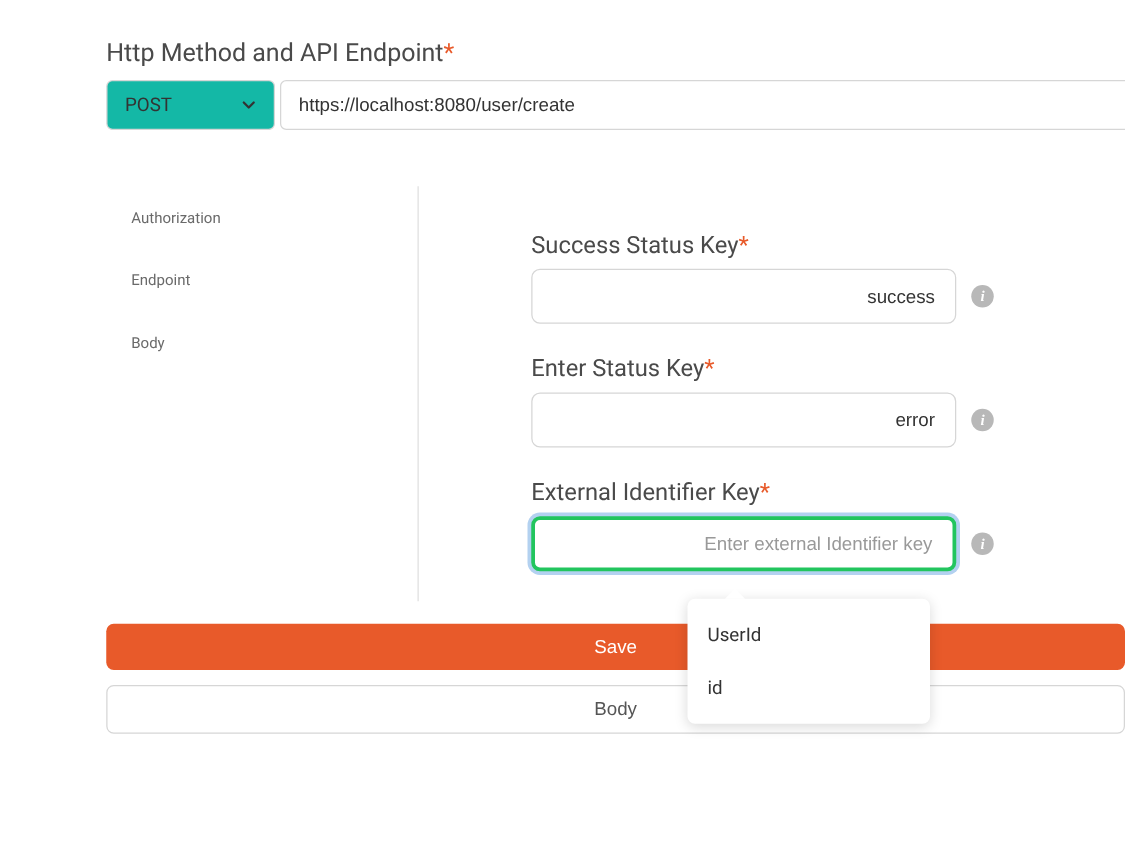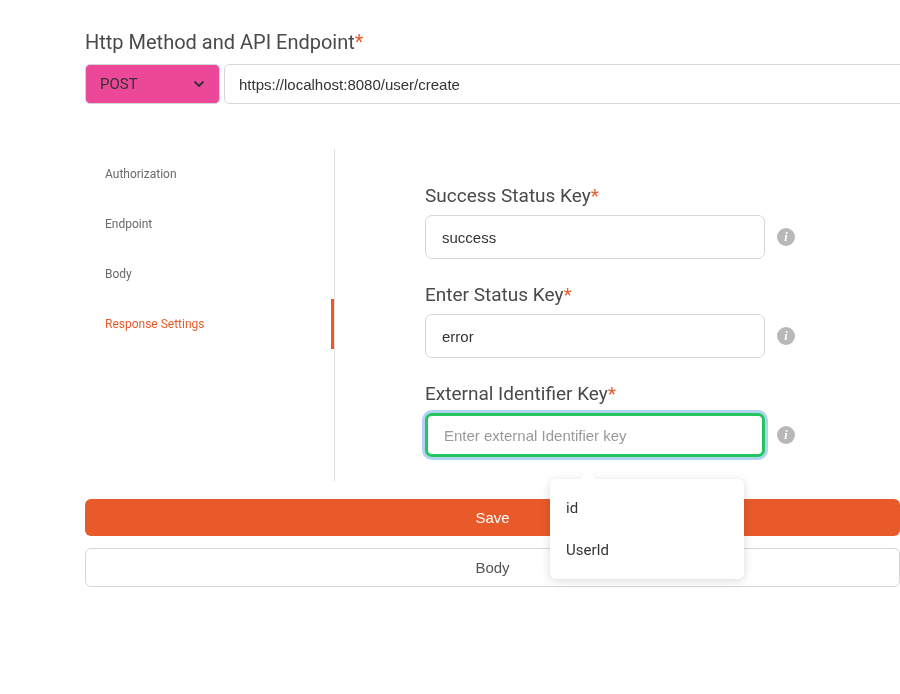--- a/index.html
+++ b/index.html
@@ -35,21 +35,21 @@
       align-items: center;
       justify-content: space-between;
       width: 135px;
       height: 40px;
       border: 1px solid #d6d6d6;
       border-radius: 5px;
       padding: 0 14px;
       font-size: 15px;
       color: #333;
       cursor: pointer;
-      background: #ec4899;
+      background: #14b8a6;
       text-align: right;
     }
     .chevron-down {
       width: 12px;
       height: 12px;
     }
     .url-input {
       flex: 1;
       height: 40px;
       border: 1px solid #d6d6d6;
@@ -103,20 +103,21 @@
     .text-input {
       width: 340px;
       height: 44px;
       border: 1px solid #d6d6d6;
       border-radius: 7px;
       padding: 0 16px;
       font-size: 15px;
       color: #333;
       outline: none;
       background: #fff;
+      text-align: right;
     }
     .text-input::placeholder {
       color: #999;
     }
     .text-input.focused {
       border: 3px solid #22c55e;
       box-shadow: 0 0 0 3px #b3d1f0;
     }
     .info-icon {
       width: 18px;
@@ -199,21 +200,20 @@
     </svg>
   </div>
   <input type="text" class="url-input" value="https://localhost:8080/user/create" style="">
 </div>
 
 <div class="main-area">
   <div class="tabs">
     <div class="tab-item">Authorization</div>
     <div class="tab-item">Endpoint</div>
     <div class="tab-item">Body</div>
-    <div class="tab-item active">Response Settings</div>
   </div>
 
   <div class="content">
     <div class="field-group">
       <div class="field-label">
         <span>Success Status Key</span><span class="required">*</span>
       </div>
       <div class="field-row">
         <input type="text" class="text-input" value="success" style="">
         <div class="info-icon">i</div>
@@ -235,21 +235,21 @@
         <span>External Identifier Key</span><span class="required">*</span>
       </div>
       <div class="field-row">
         <input type="text" class="text-input focused" placeholder="Enter external Identifier key" style="">
         <div class="info-icon">i</div>
       </div>
     </div>
   </div>
 
   <div class="dropdown-menu">
+    <div class="dropdown-item">UserId</div>
     <div class="dropdown-item">id</div>
-    <div class="dropdown-item">UserId</div>
   </div>
 </div>
 
 <div class="footer-buttons">
   <button class="btn-primary">Save</button>
   <button class="btn-secondary">Body</button>
 </div>
 
 </body></html>

